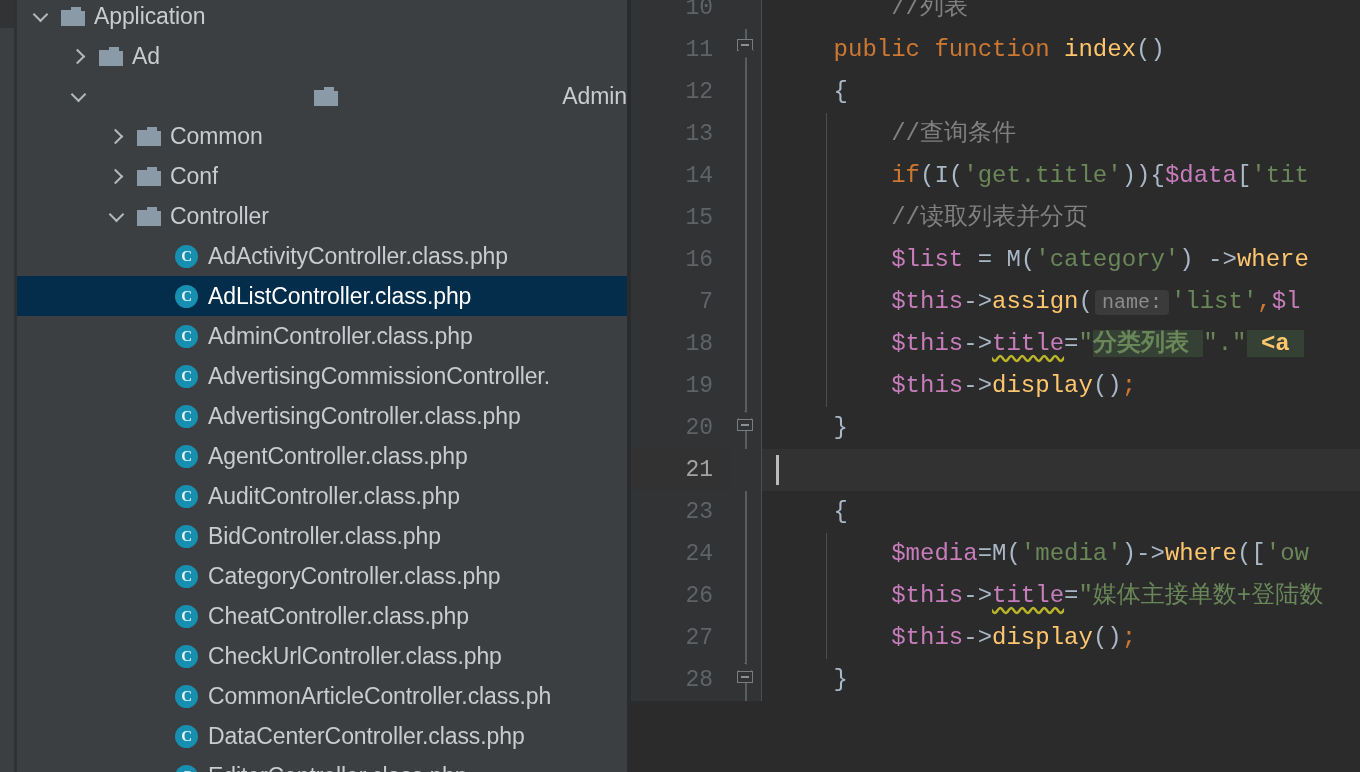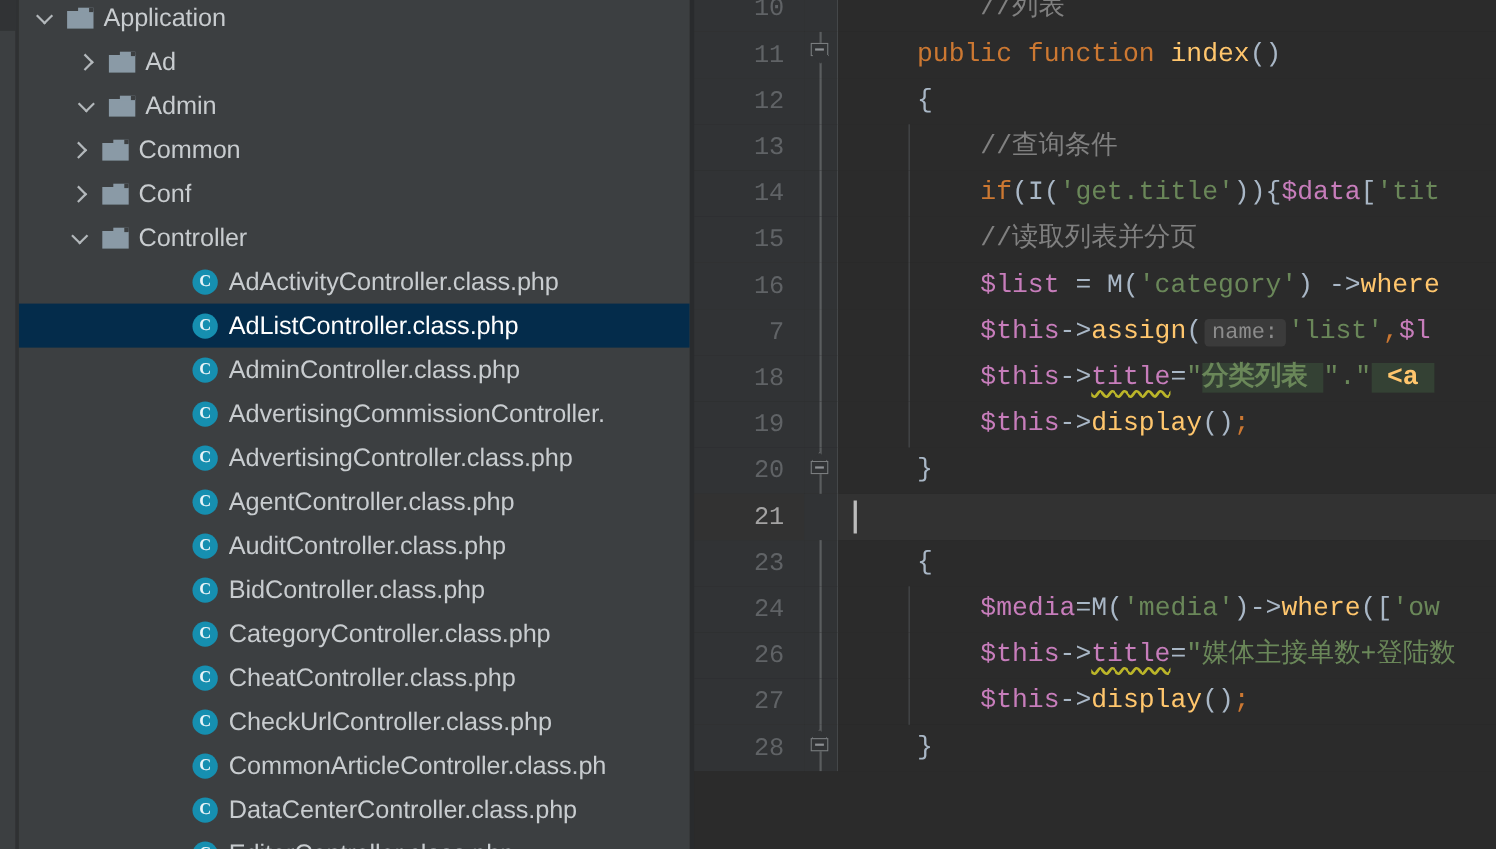--- a/index.html
+++ b/index.html
@@ -145,21 +145,21 @@
     font-weight: bold;
     color: #e8f4f8;
     line-height: 1;
     font-family: "Liberation Serif", serif;
   }
   .tree-label { overflow: hidden; }
 
   
   .ind0 { padding-left: 4px; }
   .ind1 { padding-left: 42px; }
-  .ind2 { padding-left: 36px; }
+  .ind2 { padding-left: 80px; }
   .ind3 { padding-left: 118px; }
 
   
   .editor {
     flex: 1;
     height: 772px;
     position: relative;
     background: #2b2b2b;
     overflow: hidden;
   }
@@ -344,21 +344,21 @@
             </span>
             <span class="folder-icon">
               <span class="body"></span>
               <span class="tab"></span>
               <span class="notch"></span>
             </span>
             <span class="tree-label">Ad</span>
           </div>
         </div>
         <div class="tree-row">
-          <div class="ind1" style="display: flex; align-items: center; flex: 1 1 0%; min-width: 0px;">
+          <div class="ind1" style="display: flex; align-items: center; flex: 1 1 0%; min-width: 0px; justify-content: space-between;">
             <span class="tw">
               <span class="arrow down"></span>
             </span>
             <span class="folder-icon">
               <span class="body"></span>
               <span class="tab"></span>
               <span class="notch"></span>
             </span>
             <span class="tree-label">Admin</span>
           </div>

